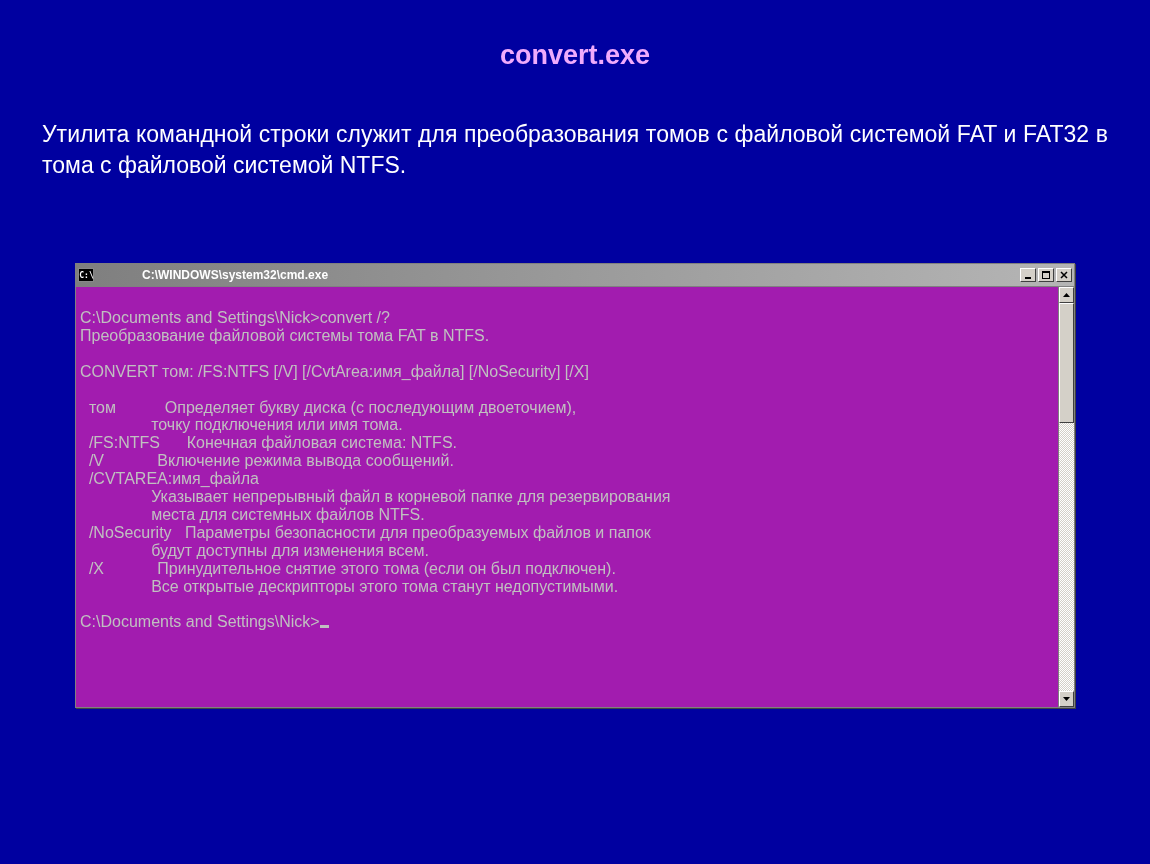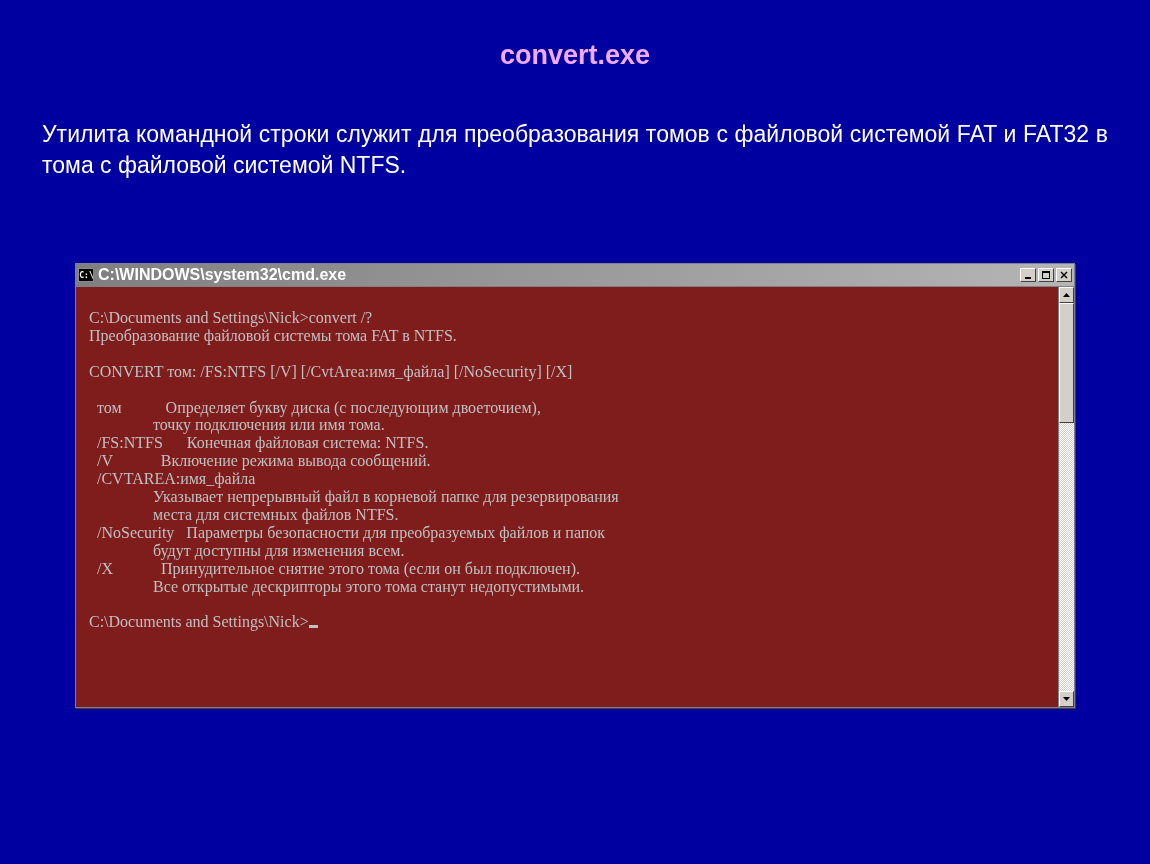--- a/index.html
+++ b/index.html
@@ -57,25 +57,26 @@
     justify-content: center;
     font-size: 8px;
     font-family: monospace;
     color: #fff;
     font-weight: bold;
     padding-left:1px;
   }
   .title-text {
     flex: 1;
     font-family: Tahoma, sans-serif;
-    font-size: 16px;
+    font-size: 12px;
     color: #ffffff;
     font-weight: bold;
     white-space: nowrap;
     overflow: hidden;
+    margin-left: 44px;
   }
   .win-buttons {
     display: flex;
     gap: 2px;
   }
   .win-btn {
     width: 16px;
     height: 14px;
     background: #d4d0c8;
     border: 1px solid;
@@ -85,26 +86,26 @@
     justify-content: center;
   }
   .win-btn svg { display: block; }
   .terminal-body {
     display: flex;
     background: #000000;
     border-top: 1px solid #808080;
   }
   .terminal-content {
     flex: 1;
-    background: #7f1d1d;
+    background: #a21caf;
     color: #c0c0c0;
-    font-family: Liberation Serif, serif;
+    font-family: Liberation Sans, sans-serif;
     font-size: 16px;
     line-height: 1.12;
-    padding: 4px 4px 10px 13px;
+    padding: 4px 4px 10px 4px;
     white-space: pre;
     min-height: 420px;
   }
   .vscroll {
     width: 16px;
     background: #d4d0c8;
     display: flex;
     flex-direction: column;
     border-left: 1px solid #808080;
   }

